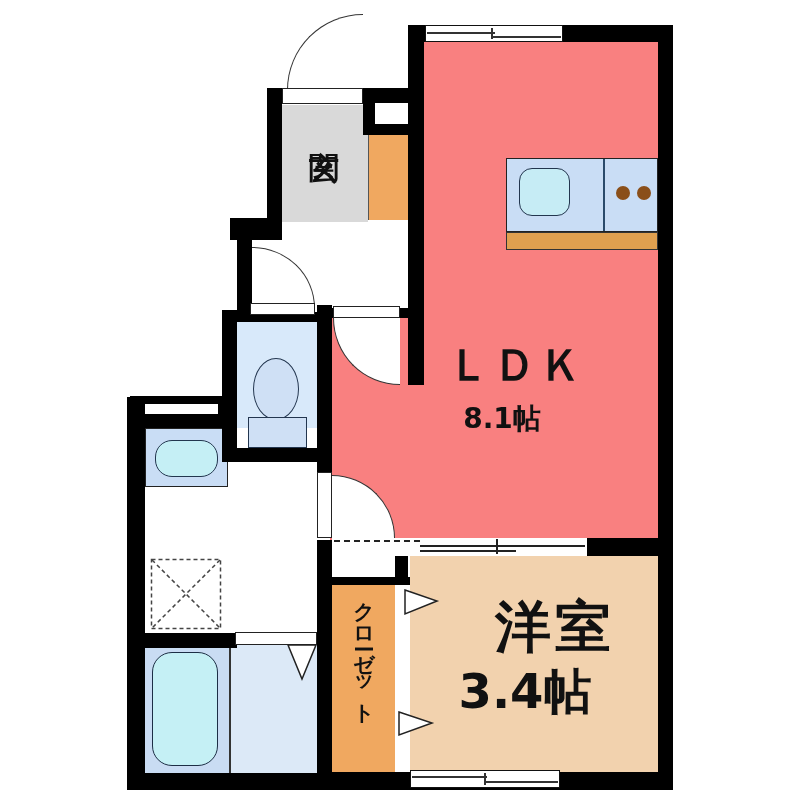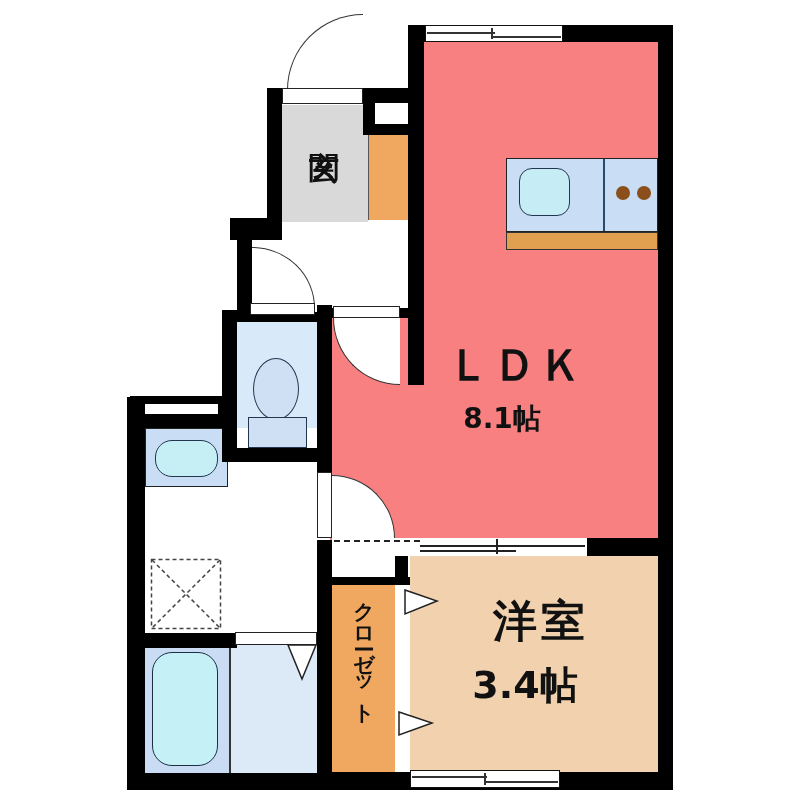--- a/index.html
+++ b/index.html
@@ -120,20 +120,20 @@
 
   <div class="abs" style="left:332px;top:538px;width:255px;height:18px;background:#fff;"></div>
   <div class="abs" style="left:334px;top:540px;width:86px;height:0;border-top:2px dashed #222;"></div>
   <div class="ln" style="left:420px;top:545px;width:165px;height:2px;background:#222;"></div>
   <div class="ln" style="left:420px;top:550px;width:96px;height:2px;background:#222;"></div>
   <div class="ln" style="left:496px;top:539px;width:2px;height:15px;background:#222;"></div>
 
   <div class="lbl" style="left:416px;top:342px;width:200px;font-size:44px;letter-spacing:2px;">ＬＤＫ</div>
   <div class="lbl" style="left:402px;top:404px;width:200px;font-size:28px;">8.1帖</div>
 
-  <div class="lbl" style="left:446px;top:598px;width:190px;font-size:44px;letter-spacing:4px;">洋室</div>
-  <div class="lbl" style="left:420px;top:666px;width:210px;font-size:38px;">3.4帖</div>
+  <div class="lbl" style="left:425px;top:598px;width:190px;font-size:56px;letter-spacing:4px;text-align:right;">洋室</div>
+  <div class="lbl" style="left:420px;top:666px;width:210px;font-size:48px;">3.4帖</div>
 
   <div class="vlbl" style="left:303px;top:127px;height:90px;font-size:30px;">玄関</div>
 
   <div class="vlbl" style="left:350px;top:588px;height:182px;font-size:21px;letter-spacing:1px;">クローゼット</div>
 
 </div>
 
 </body></html>

